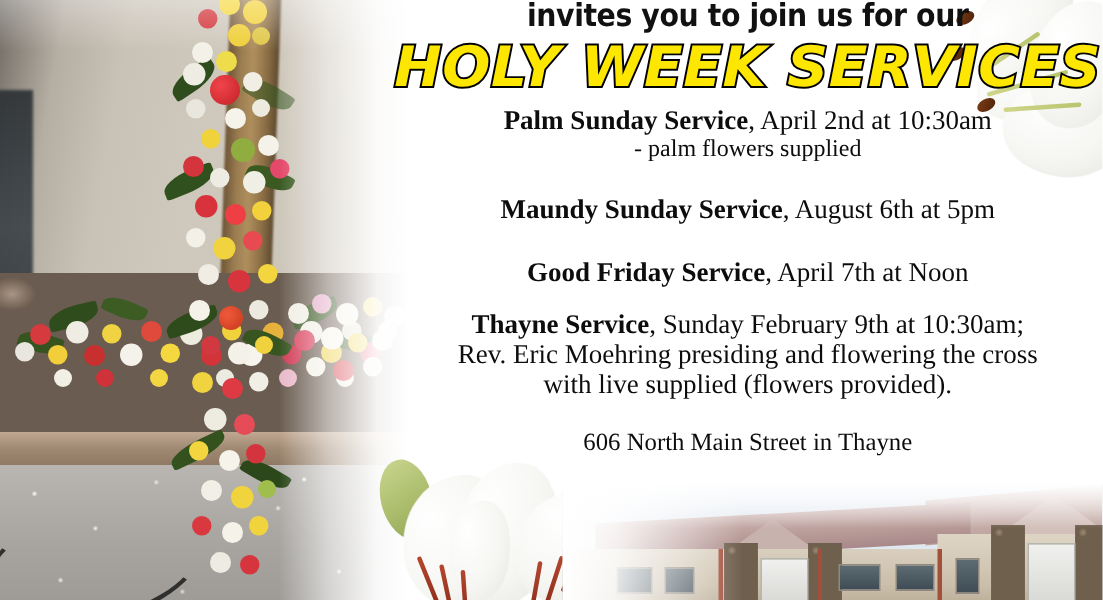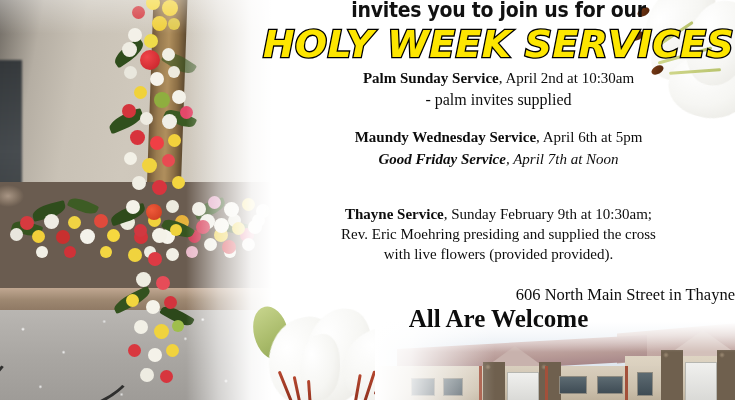--- a/index.html
+++ b/index.html
@@ -194,33 +194,33 @@
   }
   .hws{
     top:23px;
     font-family:"DejaVu Sans", sans-serif;
     font-weight:700;font-style:italic;font-size:37px;letter-spacing:.4px;
     color:#fde600;
     -webkit-text-stroke:2.6px #000;
     paint-order:stroke fill;
     transform:scaleX(1.02);
   }
-  .svc{font-size:15px;line-height:1.18;}
+  .svc{font-size:18px;line-height:1.18;}
   .svc b{font-weight:700;}
   .small{font-size:16px;}
-  .addr{font-size:16.5px;text-align:right;}
+  .addr{font-size:16.5px;}
   .welcome{
     font-family:"Liberation Serif", serif;font-weight:700;font-size:25px;
   }
   .tag{font-size:16.5px;}
 
   .l-palm1{top:70px;}
   .l-palm2{top:91px;}
   .l-maundy{top:129px;}
-  .l-good{top:151px;font-style:italic;}
+  .l-good{top:171px;}
   .l-easter1{top:206px;}
   .l-easter2{top:226px;}
   .l-easter3{top:246px;}
   .l-addr{top:285px;}
   .l-welcome{top:305px;}
   .l-tag{top:334px;}
 </style>
 </head>
 <body>
 
@@ -407,27 +407,26 @@
     <div class="bl-fade-l"></div>
   </div>
 
   <div class="text-panel">
 
     <div class="ln invites">invites you to join us for our</div>
 
     <div class="ln hws">HOLY WEEK SERVICES</div>
 
     <div class="ln svc l-palm1"><b>Palm Sunday Service</b><span>, April 2nd at 10:30am</span></div>
-    <div class="ln svc small l-palm2">- palm invites supplied</div>
-
-    <div class="ln svc l-maundy"><b>Maundy Wednesday Service</b><span>, April 6th at 5pm</span></div>
+    <div class="ln svc small l-palm2">- palm flowers supplied</div>
+
+    <div class="ln svc l-maundy"><b>Maundy Sunday Service</b><span>, August 6th at 5pm</span></div>
 
     <div class="ln svc l-good"><b>Good Friday Service</b><span>, April 7th at Noon</span></div>
 
     <div class="ln svc l-easter1"><b>Thayne Service</b><span>, Sunday February 9th at 10:30am;</span></div>
-    <div class="ln svc l-easter2">Rev. Eric Moehring presiding and supplied the cross</div>
-    <div class="ln svc l-easter3">with live flowers (provided provided).</div>
+    <div class="ln svc l-easter2">Rev. Eric Moehring presiding and flowering the cross</div>
+    <div class="ln svc l-easter3">with live supplied (flowers provided).</div>
 
     <div class="ln addr l-addr">606 North Main Street in Thayne</div>
-    <div class="ln welcome l-welcome">All Are Welcome</div>
   </div>
 
 </div>
 
 </body></html>

